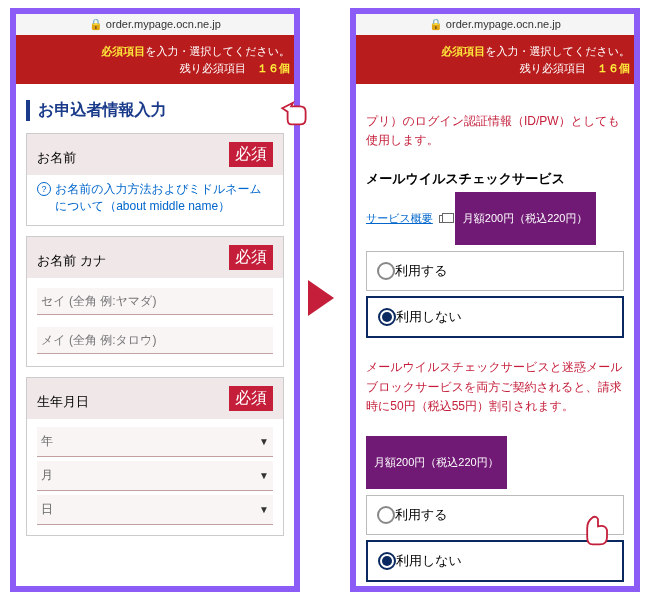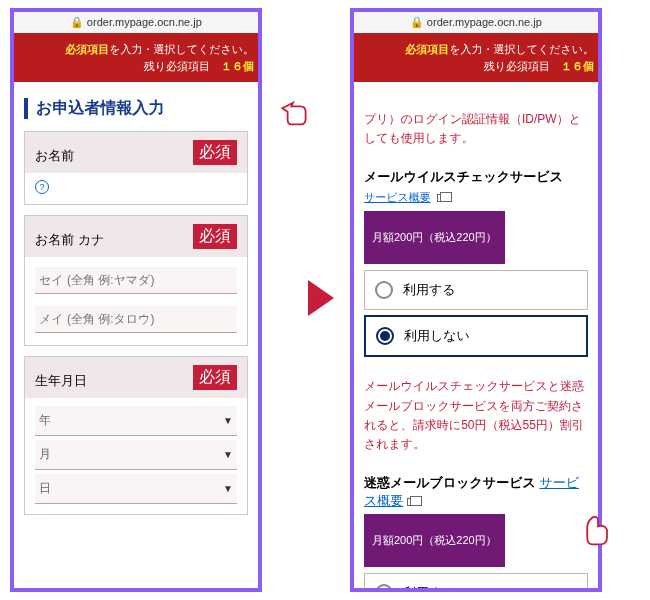--- a/index.html
+++ b/index.html
@@ -1,17 +1,17 @@
 <!DOCTYPE html>
 <html><head>
 <meta charset="utf-8">
 <style>
 *{box-sizing:border-box;margin:0;padding:0;font-family:"Hiragino Sans","Meiryo",sans-serif}
 body{background:#fff;width:650px;height:600px;position:relative}
-.screen{width:252px;position:absolute;top:8px;border:4px solid #8b5cf6;background:#fff;overflow:hidden}
+.screen{width:290px;position:absolute;top:8px;border:6px solid #8b5cf6;background:#fff;overflow:hidden}
 .screen.left{left:10px;height:584px}
 .screen.right{left:350px;height:584px}
 .url-bar{background:#f5f5f5;text-align:center;padding:4px;font-size:11px;color:#333}
 .lock{display:inline-block;margin-right:3px}
 .banner{background:#b91c1c;color:#fff;text-align:right;padding:8px 4px;font-size:11px;line-height:1.5}
 .banner .yellow{color:#ffeb3b;font-weight:bold}
 .body{padding:8px 10px}
 .section-title{color:#1a3a8a;font-size:16px;font-weight:bold;border-left:4px solid #1a3a8a;padding-left:8px;margin:8px 0 12px}
 .field-group{border:1px solid #ccc;margin-bottom:10px}
 .field-head{background:#f0e8e8;padding:8px 10px;font-size:13px;display:flex;justify-content:space-between;align-items:flex-end}
@@ -20,21 +20,21 @@
 .input-line{border:none;border-bottom:1px solid #c0a0a0;background:#f9f5f5;width:100%;padding:6px 4px;font-size:12px;color:#999;margin:6px 0}
 .help-link{color:#0066cc;font-size:12px;padding:6px 10px 10px;display:flex;align-items:flex-start;gap:4px;line-height:1.4}
 .help-icon{color:#0066cc;border:1.5px solid #0066cc;border-radius:50%;width:14px;height:14px;display:inline-flex;align-items:center;justify-content:center;font-size:9px;flex-shrink:0;margin-top:1px}
 .select-row{border:none;border-bottom:1px solid #c0a0a0;background:#f9f5f5;width:100%;padding:6px 4px;font-size:12px;color:#666;margin:4px 0;display:flex;justify-content:space-between;align-items:center}
 .sel-arrow{color:#333;font-size:10px}
 .red-text{color:#c41e3a;font-size:12px;line-height:1.6;margin:20px 0}
 .svc-title{font-size:13px;font-weight:bold;margin:10px 0 4px}
 .svc-sub{font-size:11px;margin-bottom:6px;display:flex;align-items:center;gap:6px;flex-wrap:wrap}
 .svc-link{color:#0066cc;text-decoration:underline}
 .price-badge{background:#701a75;color:#fff;font-size:11px;padding:19px 8px}
-.radio-row{border:1px solid #bbb;padding:10px;margin:5px 0;display:flex;align-items:center;gap:10px;font-size:13px}
+.radio-row{border:1px solid #bbb;padding:10px;margin:5px 0;display:flex;align-items:center;font-size:13px}
 .radio-row.sel{border:2px solid #0a2960}
 .radio{width:18px;height:18px;border:2px solid #888;border-radius:50%;display:inline-flex;align-items:center;justify-content:center;flex-shrink:0}
 .radio.on{border-color:#0a2960}
 .radio.on::after{content:"";width:10px;height:10px;background:#0a2960;border-radius:50%}
 .btn-row{display:flex;gap:8px;margin:14px 0;align-items:stretch}
 .btn-back{flex:0 0 38%;border:1px solid #999;background:#fff;padding:14px 8px;font-size:13px;display:flex;align-items:center;justify-content:center;gap:4px}
 .btn-next-wrap{flex:1;border:2px solid #c41e3a;padding:3px}
 .btn-next{background:#0a2960;color:#fff;padding:14px 8px;font-size:16px;font-weight:bold;display:flex;align-items:flex-end;justify-content:center;gap:2px;height:100%}
 .cancel-row{border:1px solid #999;padding:12px;font-size:13px;display:flex;align-items:center;gap:6px}
 .arrow-between{position:absolute;left:308px;top:280px;width:0;height:0;border-top:18px solid transparent;border-bottom:18px solid transparent;border-left:26px solid #c41e3a}
@@ -55,20 +55,21 @@
   <div class="body">
     <div class="section-title">お申込者情報入力</div>
 
     <div class="field-group">
       <div class="field-head">
           <span>お名前</span>
           <span class="req-badge">必須</span>
         </div>
       <div class="help-link">
           <span class="help-icon">?</span>
+          <span>お名前の入力方法およびミドルネームについて（about middle name）</span>
         </div>
     </div>
 
     <div class="field-group">
       <div class="field-head">
           <span>お名前 カナ</span>
           <span class="req-badge">必須</span>
         </div>
       <div class="input-row">
         <input class="input-line" placeholder="セイ (全角 例:ヤマダ)" style="">
@@ -118,21 +119,20 @@
         <span class="radio"></span>
         <span>利用する</span>
       </div>
     <div class="radio-row sel">
         <span class="radio on"></span>
         <span>利用しない</span>
       </div>
 
     <div class="red-text">メールウイルスチェックサービスと迷惑メールブロックサービスを両方ご契約されると、請求時に50円（税込55円）割引されます。</div>
 
-    <div class="svc-title"><span>迷惑メールブロックサービス</span> <span class="svc-link" style="font-weight:normal">サービス概要</span> <span class="ext-icon"></span></div>
     <div class="svc-sub">
         <span class="price-badge">月額200円（税込220円）</span>
       </div>
     <div class="radio-row">
         <span class="radio"></span>
         <span>利用する</span>
       </div>
     <div class="radio-row sel">
         <span class="radio on"></span>
         <span>利用しない</span>

